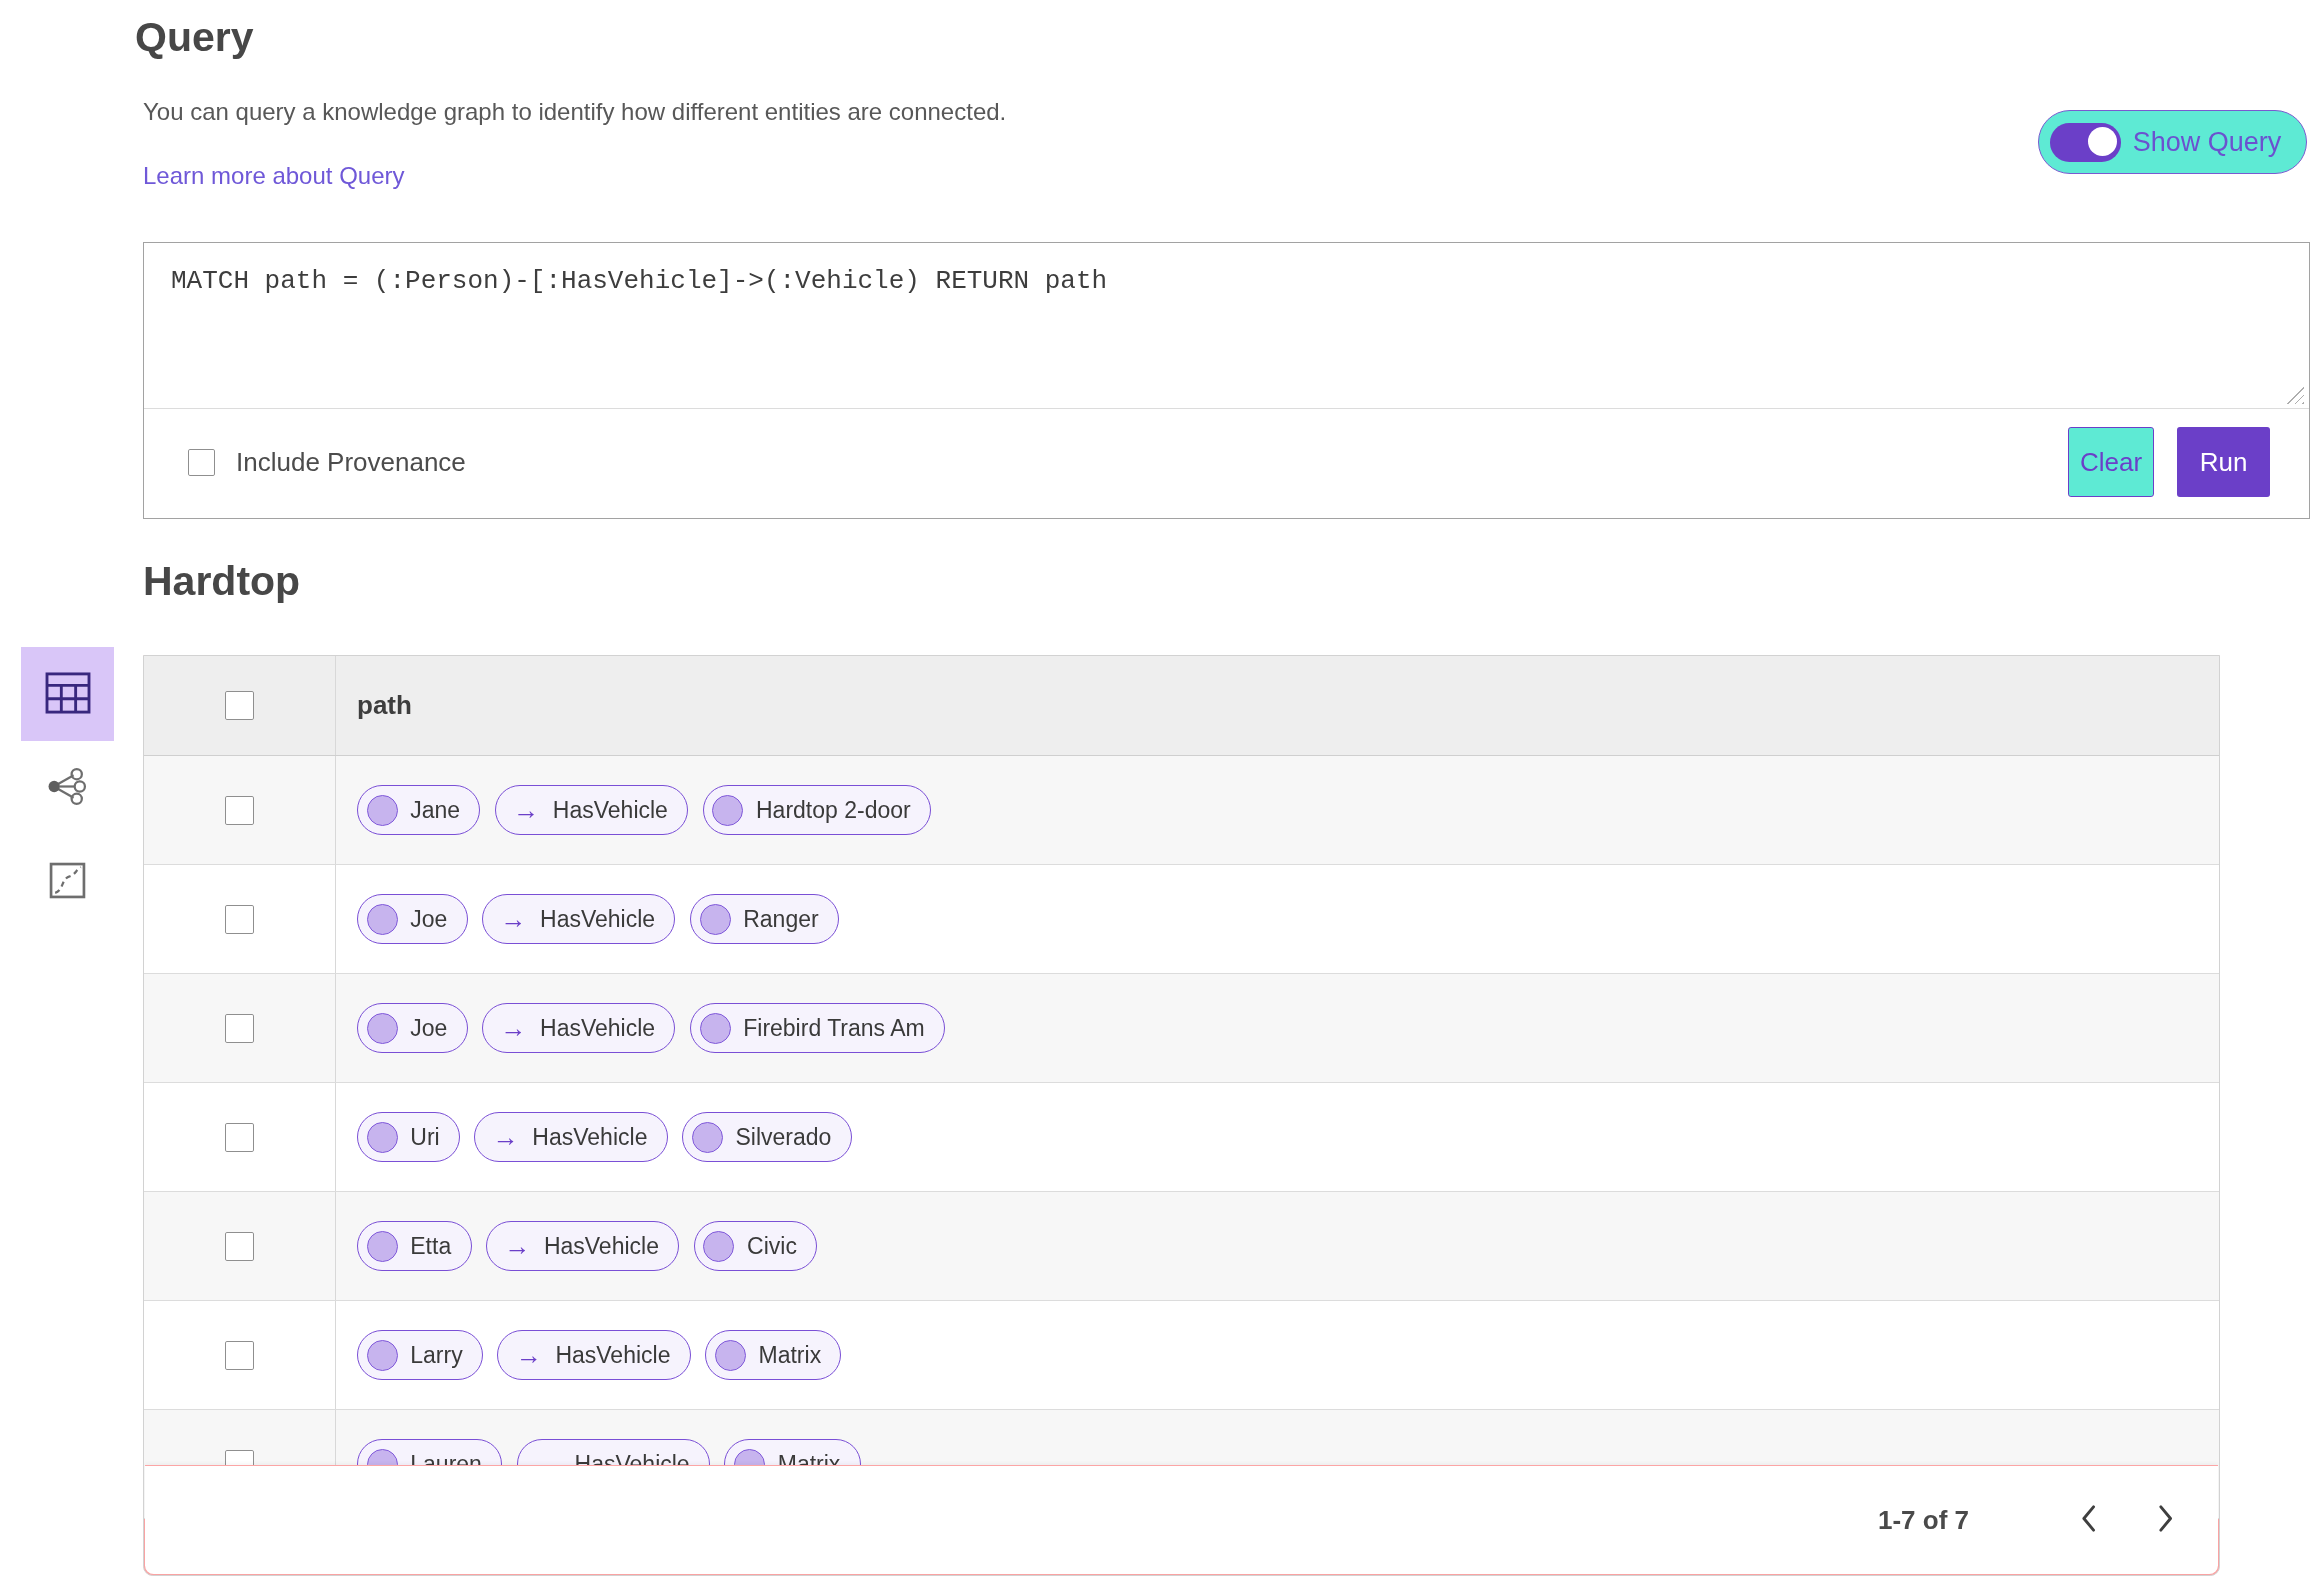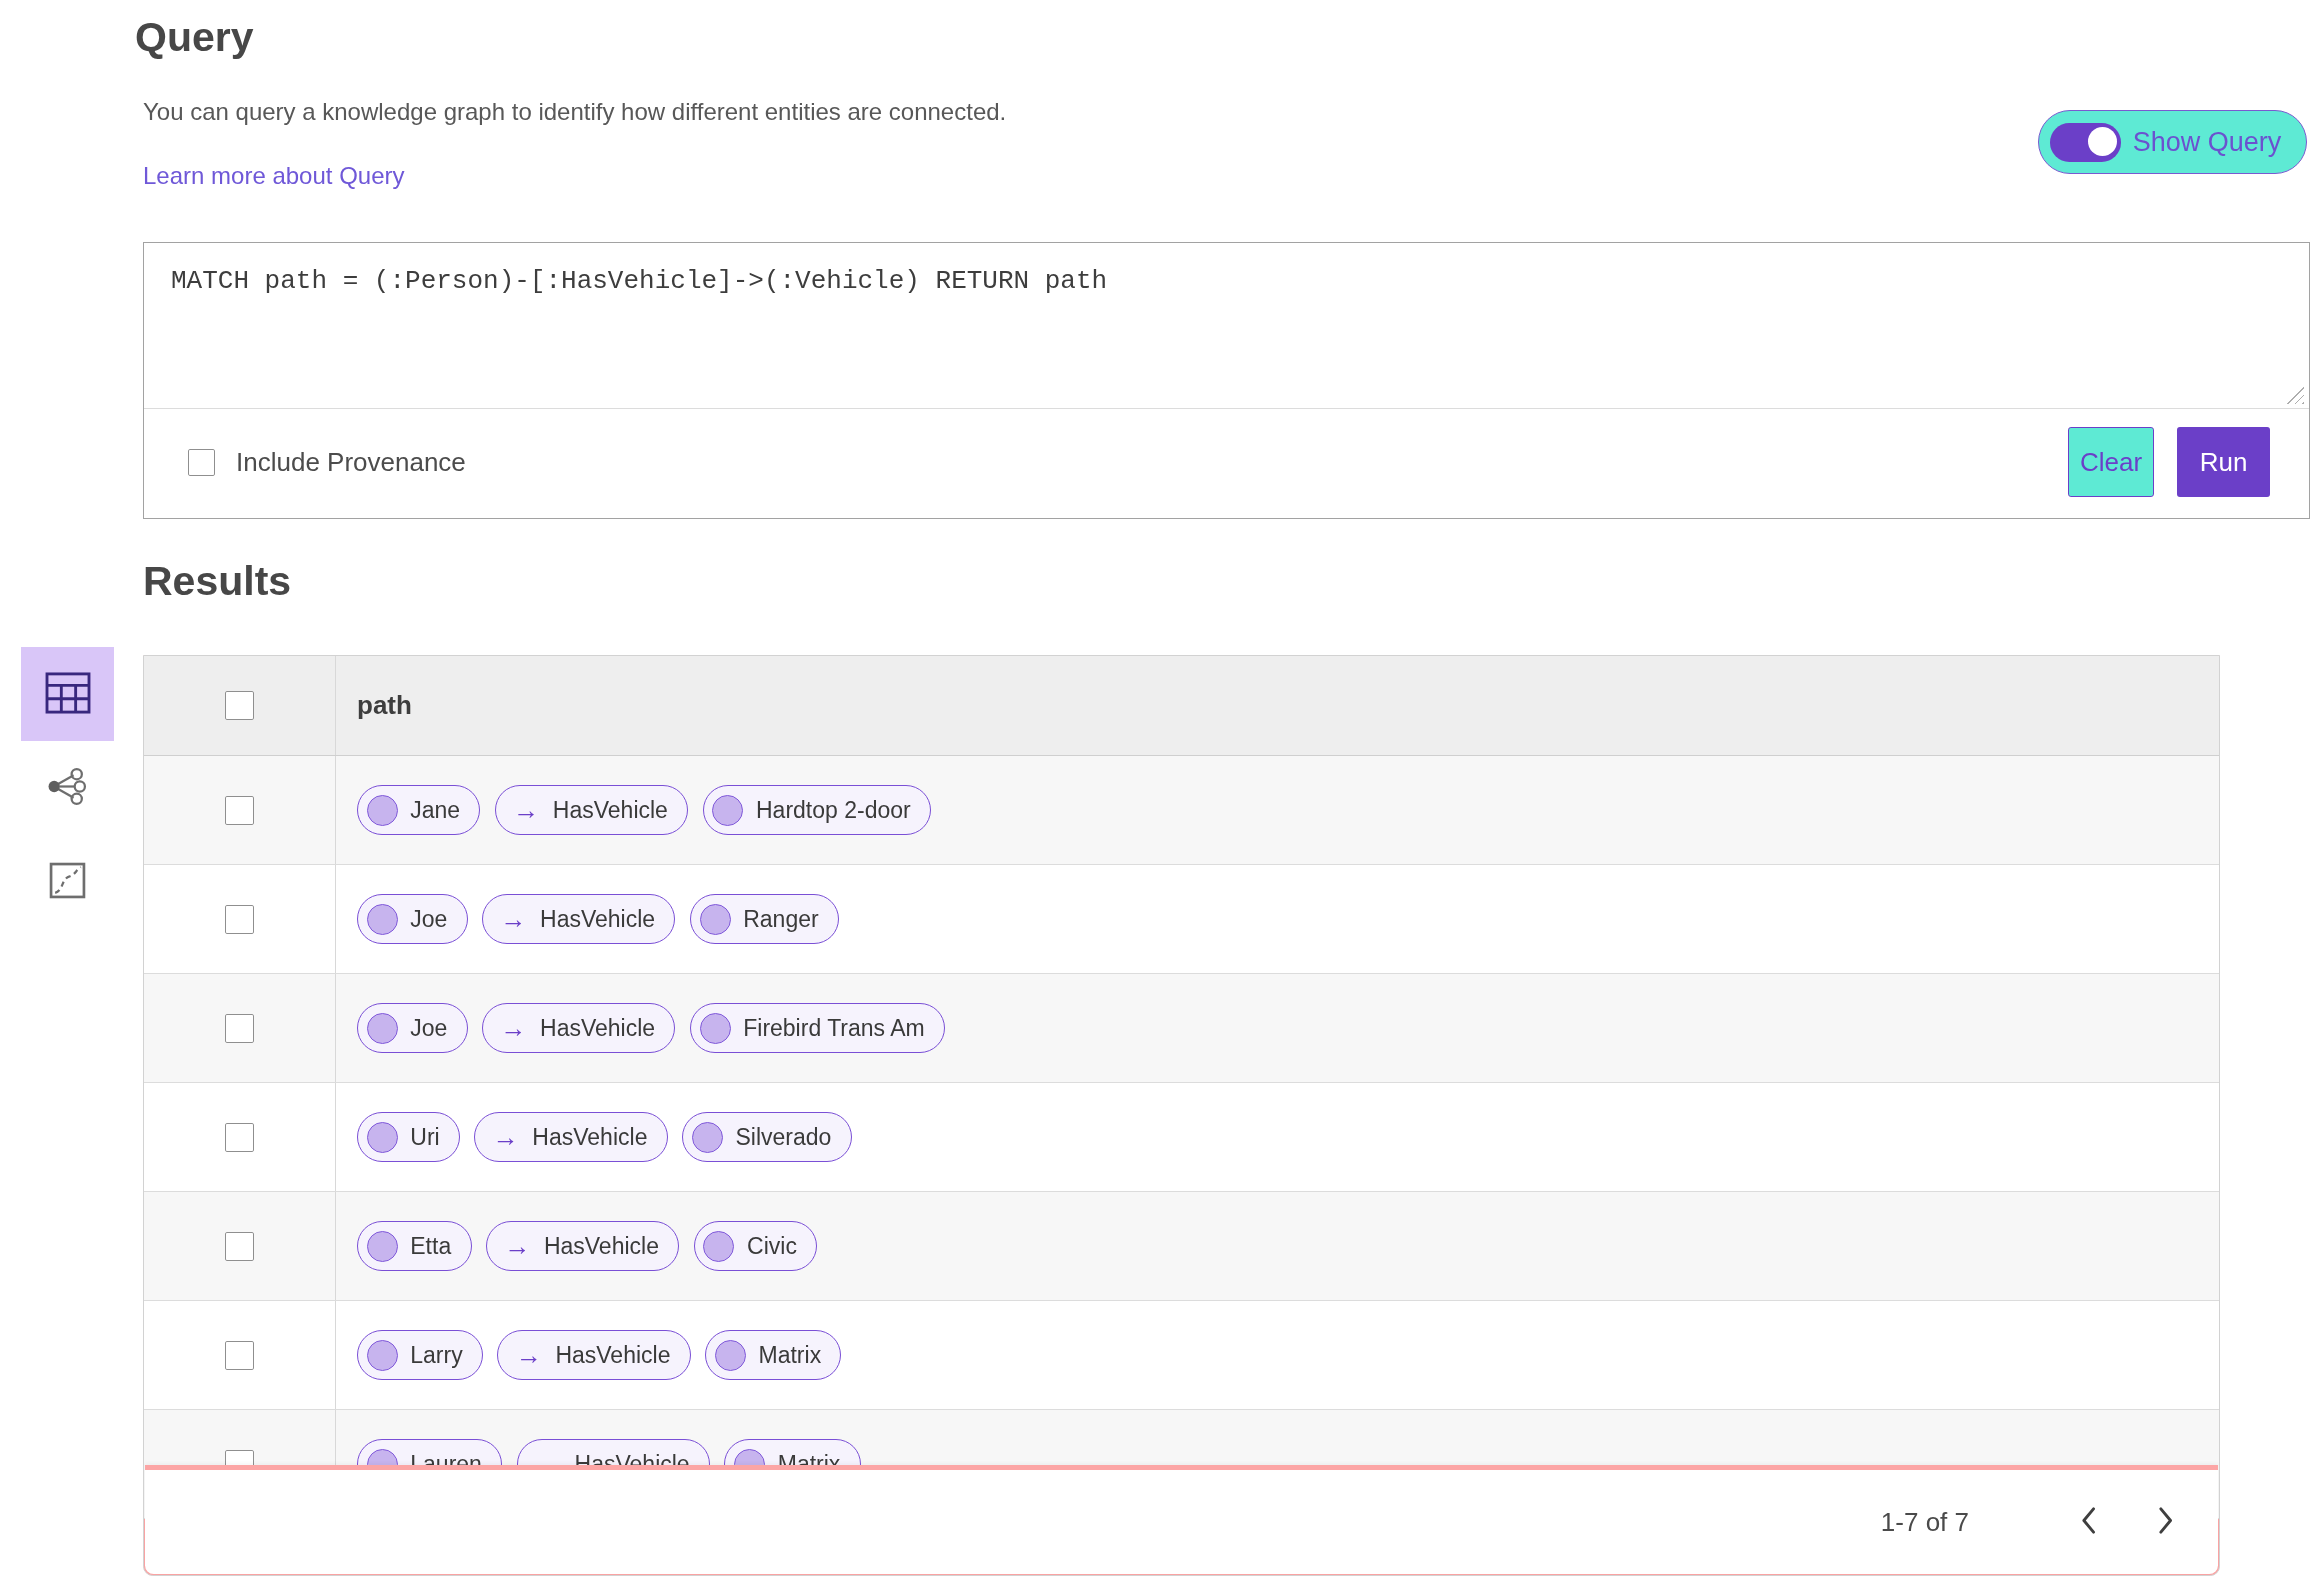--- a/index.html
+++ b/index.html
@@ -47,21 +47,21 @@
   .trow.even { background:#ffffff; }
 
   
   .pill { height:50px; display:inline-flex; align-items:center; border:1.9px solid #7a4fd6; border-radius:26px; background:#f6f3fd; padding:0 19.3px 0 8.7px; gap:12.6px; cursor:pointer; }
   .pill.relation { padding-left:17.4px; gap:13.5px; }
   .node-circle { width:31px; height:31px; border-radius:50%; background:#c7b4ee; border:1.9px solid #8059da; }
   .arrow { font-size:26px; color:#6b3fc8; line-height:1; }
   .pill-label { font-size:23px; color:#3a3a3a; white-space:nowrap; }
 
   
-  .pagination { position:absolute; left:1px; right:1px; bottom:1px; height:109px; background:#fff; border-top:5px solid #fca5a5; border-radius:0 0 8.7px 8.7px; display:flex; align-items:center; justify-content:flex-end; padding-right:31px; box-shadow:0 -1.9px 3.9px rgba(0,0,0,0.04); }
+  .pagination { position:absolute; left:1px; right:1px; bottom:1px; height:109px; background:#fff; border-top:1px solid #fca5a5; border-radius:0 0 8.7px 8.7px; display:flex; align-items:center; justify-content:flex-end; padding-right:31px; box-shadow:0 -1.9px 3.9px rgba(0,0,0,0.04);font-weight:bold; }
   .page-range { font-size:26px; color:#4a4a4a; margin-right:64px; }
   .page-btn { width:42px; height:42px; background:transparent; border:none; display:flex; align-items:center; justify-content:center; cursor:pointer; margin-left:35px; }
 </style>
 </head>
 <body>
 
 <h1 class="page-title">Query</h1>
 <div class="page-desc">You can query a knowledge graph to identify how different entities are connected.</div>
 <a class="learn-link">Learn more about Query</a>
 
@@ -80,21 +80,21 @@
       <span class="checkbox"></span>
       <span class="prov-label">Include Provenance</span>
     </div>
     <div class="btn-group">
       <button class="btn btn-clear">Clear</button>
       <button class="btn btn-run">Run</button>
     </div>
   </div>
 </div>
 
-<h2 class="results-title">Results</h2>
+<h2 class="results-title">Hardtop</h2>
 
 <div class="view-rail">
   <button class="rail-item selected">
     <span>
       <svg width="46" height="42" viewBox="0 0 48 44">
           <g fill="none" stroke="#38277e" stroke-width="3">
             <rect x="2" y="2" width="44" height="40"></rect>
             <line x1="2" y1="14" x2="46" y2="14"></line>
             <line x1="2" y1="28" x2="46" y2="28"></line>
             <line x1="17" y1="14" x2="17" y2="42"></line>

